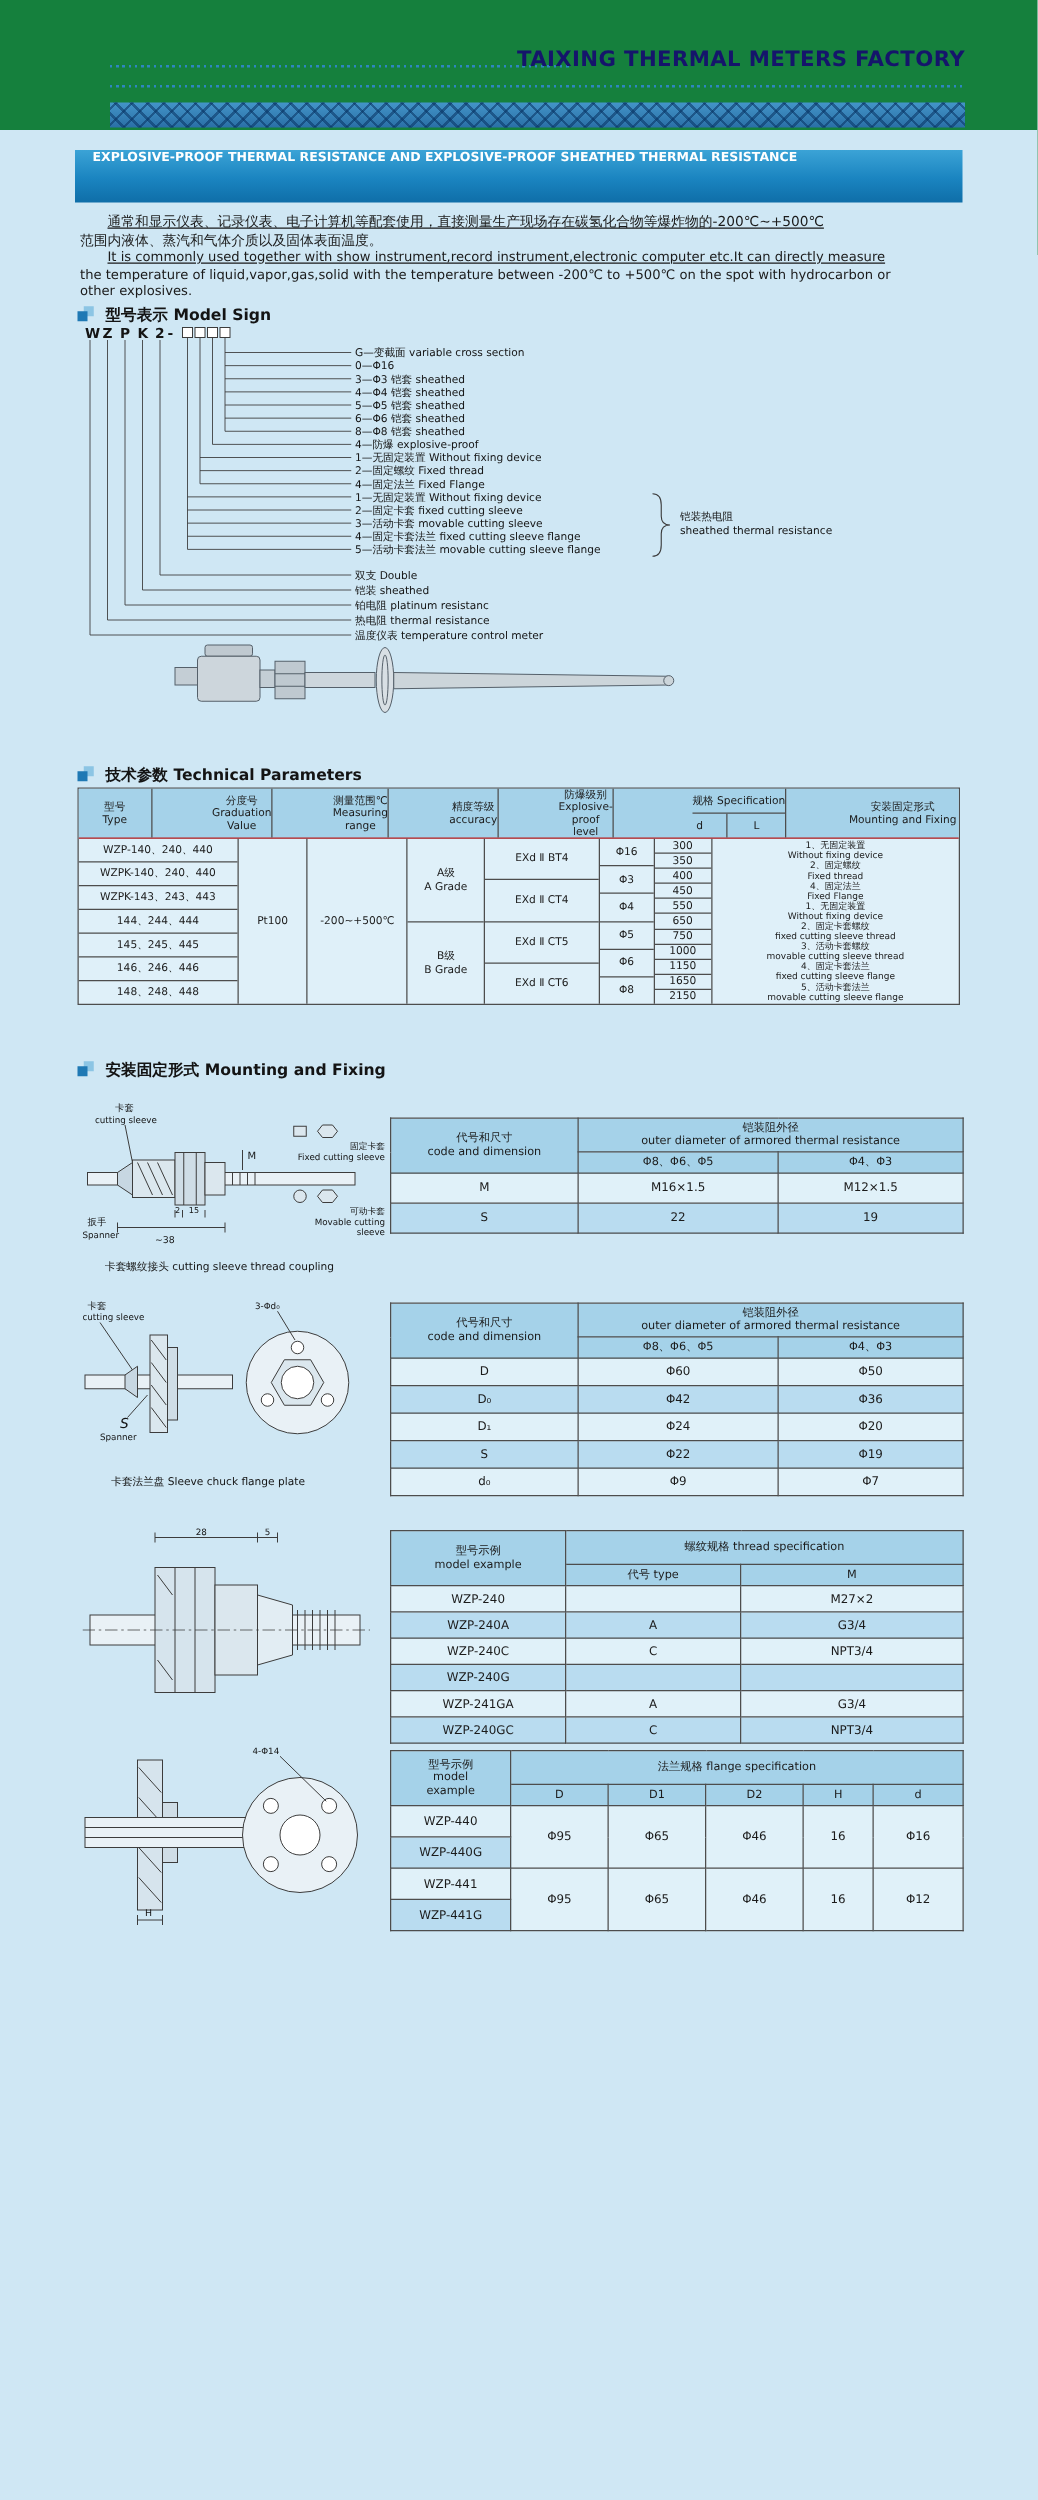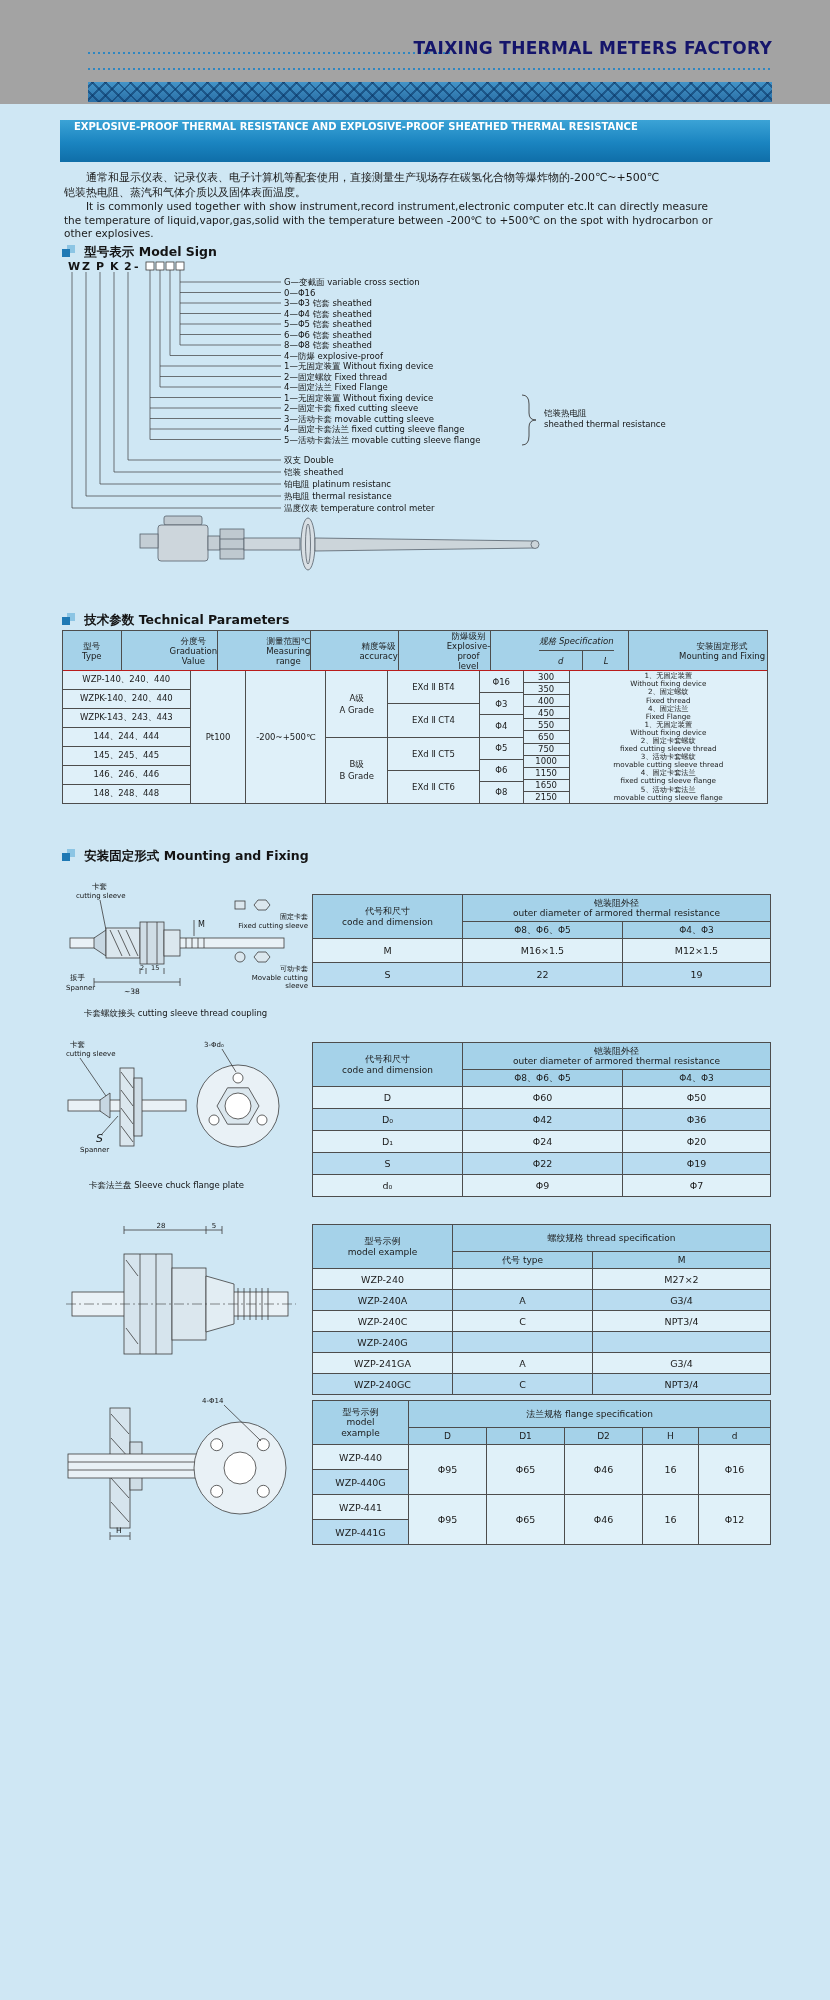--- a/index.html
+++ b/index.html
@@ -1,54 +1,54 @@
 <!DOCTYPE html>
 <html><head>
 <meta charset="utf-8">
 <style>
   html,body{margin:0;padding:0;}
   body{font-family:"DejaVu Sans","Liberation Sans",sans-serif;color:#1b1b1b;}
-  #page{position:relative;width:830px;height:2000px;background:#a3a3a3;overflow:hidden;}
+  #page{position:relative;width:830px;height:2000px;background:#15803d;overflow:hidden;}
   .bluebg{position:absolute;left:0;top:104px;width:830px;height:1896px;background:#cfe7f4;}
   
   .dots{position:absolute;height:2px;background:repeating-linear-gradient(90deg,#2e86c1 0 2px,transparent 2px 5px);}
   .d1{left:88px;top:52px;width:368px;}
   .d2{left:88px;top:68px;width:684px;}
   .factory{position:absolute;right:58px;top:38px;font-size:17px;font-weight:bold;color:#15156b;letter-spacing:.3px;}
   .xband{position:absolute;left:88px;top:82px;width:684px;height:20px;
     background:
       repeating-linear-gradient(45deg,transparent 0 7px,rgba(8,52,100,.55) 7px 9px),
       repeating-linear-gradient(-45deg,transparent 0 7px,rgba(8,52,100,.55) 7px 9px),
       linear-gradient(180deg,#4394c8,#2a6fa6);}
   
   .titlebar{position:absolute;left:60px;top:120px;width:710px;height:42px;
     background:linear-gradient(180deg,#3ba3d6 0%,#1a84c0 55%,#0f6ea8 100%);color:#fff;}
   .t-cn{height:26px;line-height:27px;padding-left:14px;font-size:15px;font-weight:bold;letter-spacing:2px;}
   .t-en{height:16px;line-height:14px;padding-left:14px;font-size:10px;font-weight:bold;}
   
   .intro{position:absolute;left:64px;top:170px;width:706px;}
   .intro .cn{font-size:11px;line-height:15px;}
   .intro .en{font-size:10.5px;line-height:13.5px;}
-  .ind{text-indent:22px;}
+  .ind{text-indent:22px;text-decoration:underline;}
   
   .shead{position:absolute;left:62px;font-size:12.5px;font-weight:bold;color:#141414;}
   .hicon{display:inline-block;position:relative;width:13px;height:12px;vertical-align:-1px;margin-right:5px;}
   .hicon .a{position:absolute;right:0;top:0;width:8px;height:8px;background:#8cc5e4;}
   .hicon .b{position:absolute;left:0;bottom:0;width:8px;height:8px;background:#1f79b4;}
   svg text{fill:#141414;}
   .msvg{position:absolute;left:62px;top:258px;}
   .probe{position:absolute;left:132px;top:514px;}
   
   .ttable{position:absolute;left:62px;top:630px;width:706px;border:1px solid #4d4d4d;background:#dff0f9;box-sizing:border-box;}
   .th-row{display:flex;height:40px;background:#a5d2e9;border-bottom:1px solid #b91c1c;box-sizing:border-box;gap:48px;}
   .hc{box-sizing:border-box;border-right:1px solid #4d4d4d;display:flex;align-items:center;justify-content:center;
       text-align:center;white-space:pre-line;font-size:8.5px;line-height:10px;}
   .w-type{width:128px;}.w-grad{width:56px;}.w-range{width:80px;}.w-acc{width:62px;}.w-exp{width:92px;}
   .w-spec{width:90px;}.w-d{width:44px;}.w-l{width:46px;}.w-mount{width:198px;border-right:none;}
-  .spec{flex-direction:column;padding:0;align-items:flex-start;font-style:italic;}
+  .spec{flex-direction:column;padding:0;align-items:flex-end;}
   .spec-top{height:20px;border-bottom:1px solid #4d4d4d;display:flex;align-items:center;justify-content:center;box-sizing:border-box;}
   .spec-dl{flex:1;display:flex;}
   .spec-dl .hc:last-child{border-right:none;}
   .tb-row{display:flex;height:132px;}
   .tcol{box-sizing:border-box;display:flex;flex-direction:column;border-right:1px solid #4d4d4d;}
   .tcol.w-mount{border-right:none;}
   .tc{flex:1;display:flex;align-items:center;justify-content:center;border-bottom:1px solid #4d4d4d;
       font-size:8.5px;text-align:center;box-sizing:border-box;}
   .tcol .tc:last-child{border-bottom:none;}
   .one{border-bottom:none;}
@@ -88,21 +88,21 @@
   <div class="factory">TAIXING THERMAL METERS FACTORY</div>
   <div class="dots d2"></div>
   <div class="xband"></div>
 
   <div class="titlebar">
     <div class="t-en">EXPLOSIVE-PROOF THERMAL RESISTANCE AND EXPLOSIVE-PROOF SHEATHED THERMAL RESISTANCE</div>
   </div>
 
   <div class="intro">
     <div class="cn ind">通常和显示仪表、记录仪表、电子计算机等配套使用，直接测量生产现场存在碳氢化合物等爆炸物的-200℃~+500℃</div>
-    <div class="cn">铠装热电阻、蒸汽和气体介质以及固体表面温度。</div>
+    <div class="cn">范围内液体、蒸汽和气体介质以及固体表面温度。</div>
     <div class="en ind">It is commonly used together with show instrument,record instrument,electronic computer etc.It can directly measure</div>
     <div class="en">the temperature of liquid,vapor,gas,solid with the temperature between -200℃ to +500℃ on the spot with hydrocarbon or</div>
     <div class="en">other explosives.</div>
   </div>
 
   <div class="shead" style="top:244px;">
     <span class="hicon"><i class="a"></i><i class="b"></i></span>
     <span>型号表示 Model Sign</span>
   </div>
 

